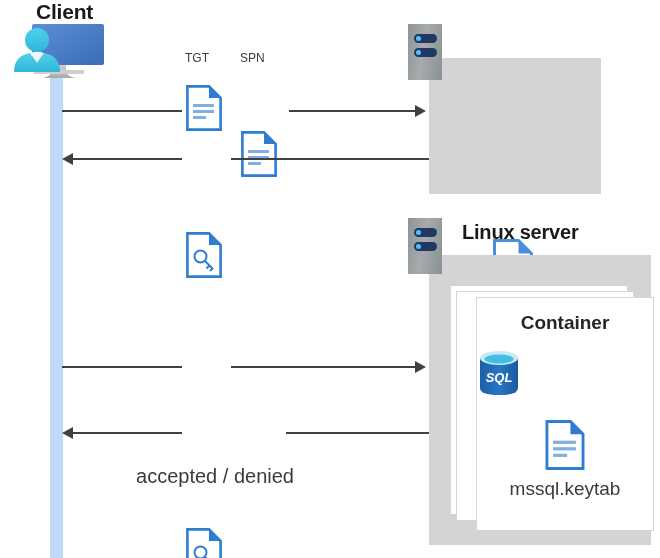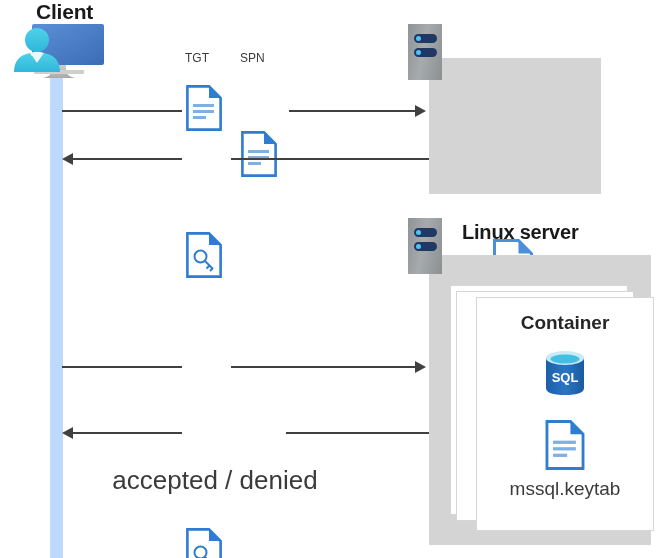--- a/index.html
+++ b/index.html
@@ -65,21 +65,21 @@
     color: #3b3b3b;
     font-size: 12px;
     font-weight: normal;
   }
   .label-tgt { left: 185px; top: 51px; }
   .label-spn { left: 240px; top: 51px; text-align: right; }
   .label-accepted {
     left: 0; top: 465px;
     width: 430px;
     text-align: center;
-    font-size: 26px;
+    font-size: 20px;
   }
   .label-keytab {
     font-size: 19px;
     color: #3b3b3b;
     text-align: center;
   }
 
   
   .panel {
     background: #d4d4d4;
@@ -289,21 +289,21 @@
     <div class="bar b2"></div>
   </div>
   <div class="abs title title-linux">Linux server</div>
 
   <div class="abs card card-back2"></div>
   <div class="abs card card-back1"></div>
 
   <div class="abs card card-front">
     <div class="title-container">Container</div>
 
-    <div style="display:flex; justify-content:center; margin-top:16px;">
+    <div style="display:flex; justify-content:flex-start; margin-top:16px;font-style:italic;">
       <svg class="sql-icon" viewBox="0 0 44 48">
         <defs>
           <linearGradient id="gSql" x1="0" y1="0" x2="1" y2="0">
             <stop offset="0" stop-color="#1c5fa8"></stop>
             <stop offset="0.5" stop-color="#2a76c4"></stop>
             <stop offset="1" stop-color="#1b5aa0"></stop>
           </linearGradient>
         </defs>
         <path d="M3 8 h38 v30 q0 7 -19 7 q-19 0 -19 -7 z" fill="url(#gSql)"></path>
         <ellipse cx="22" cy="8" rx="19" ry="7" fill="#c9eaf6"></ellipse>

